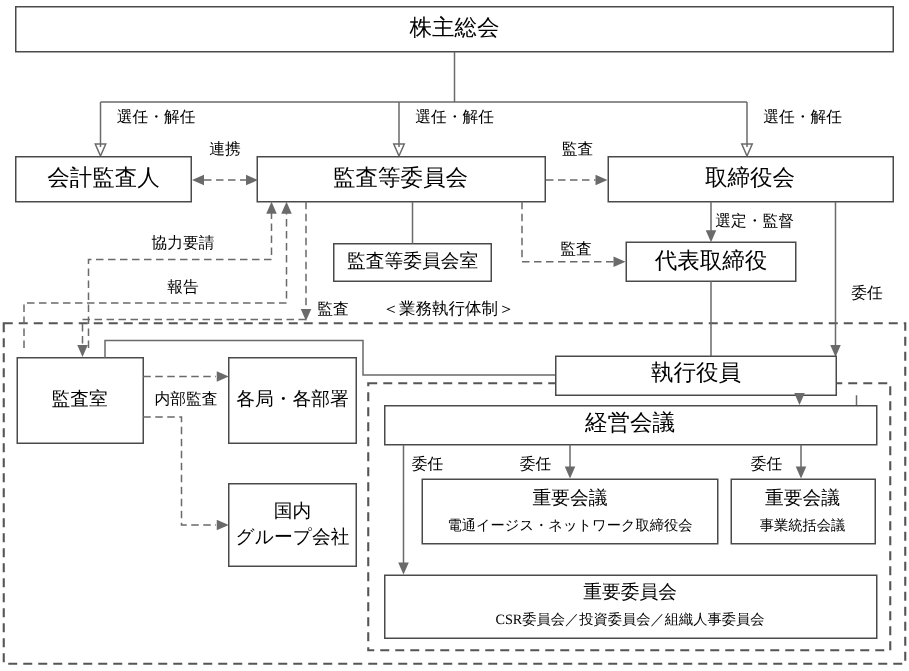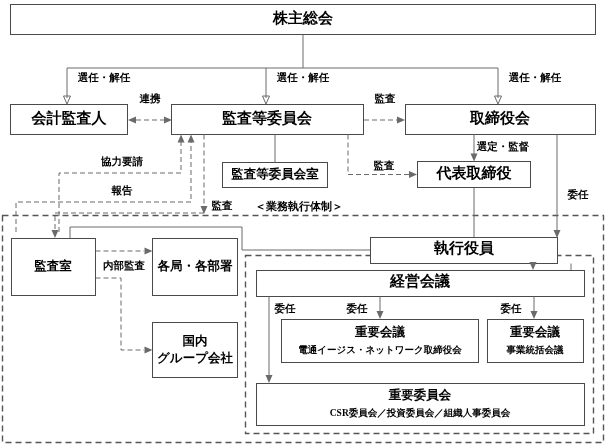--- a/index.html
+++ b/index.html
@@ -1,21 +1,21 @@
 <!DOCTYPE html>
 <html><head>
 <meta charset="utf-8">
 <style>
   html,body{margin:0;padding:0;background:#ffffff;}
   body{
     width:606px;height:447px;overflow:hidden;
     font-family:"Liberation Serif","DejaVu Serif",serif;
     color:#000;
   }
-  #stage{position:relative;width:606px;height:447px;font-weight:bold;}
+  #stage{position:relative;width:606px;height:447px;}
   svg#diagram{position:absolute;left:0;top:0;width:606px;height:447px;display:block;}
   .bx{fill:#ffffff;stroke:#4a4a4a;stroke-width:1;}
   .solid{stroke:#6a6a6a;stroke-width:1;fill:none;}
   .dash{stroke:#6a6a6a;stroke-width:1;fill:none;stroke-dasharray:5,3;}
   .regiondash{stroke:#555;stroke-width:1.4;fill:none;stroke-dasharray:6,4;}
   text{fill:#000;font-family:"Liberation Serif","DejaVu Serif",serif;}
   .t-box{font-size:15px;text-anchor:middle;dominant-baseline:middle;}
   .t-box-sm{font-size:12.5px;text-anchor:middle;dominant-baseline:middle;}
   .t-box-xs{font-size:9.5px;text-anchor:middle;dominant-baseline:middle;}
   .t-lbl{font-size:10.5px;text-anchor:middle;dominant-baseline:middle;}

